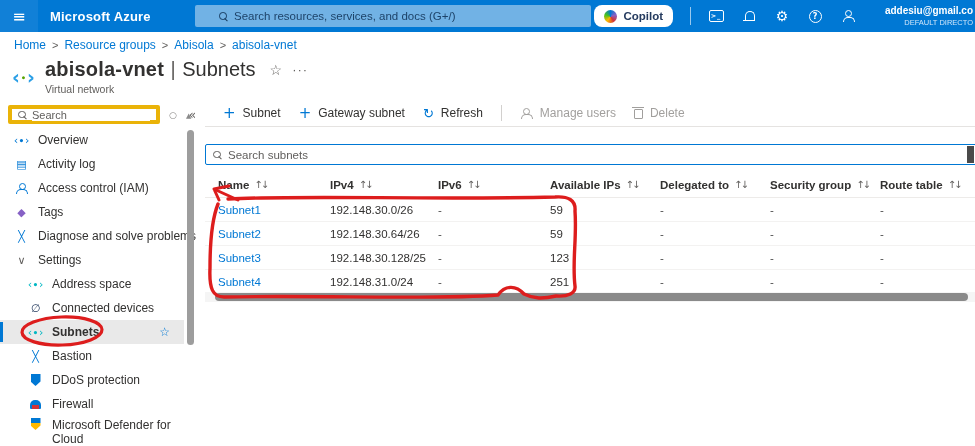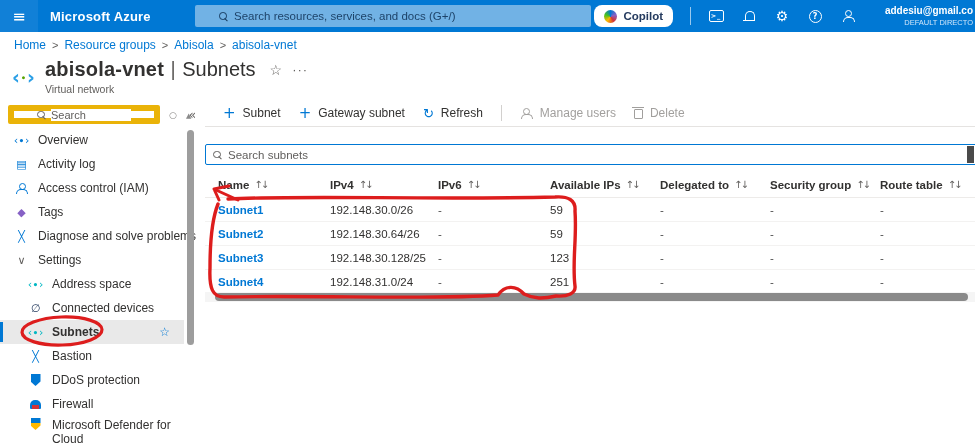--- a/index.html
+++ b/index.html
@@ -57,22 +57,22 @@
   .title-main { font-size:20px; font-weight:bold; color:#323130; letter-spacing:.2px; }
   .title-sep { font-size:20px; color:#605e5c; font-weight:normal; margin:0 2px; }
   .title-sec { font-size:20px; color:#323130; font-weight:normal; }
   .title-star { color:#605e5c; font-size:14px; cursor:pointer; margin-left:4px; }
   .title-ellipsis { color:#605e5c; font-size:13px; letter-spacing:1px; cursor:pointer; }
   .subtitle { font-size:10.5px; color:#605e5c; margin-top:2px; }
 
   
   .sidebar { position:absolute; left:0; top:100px; width:200px; height:346px; background:#fff; }
   .sb-searchrow { position:absolute; left:8px; top:5px; display:flex; align-items:center; }
-  .sb-search { width:152px; height:19px; border:6px solid #eab308; border-radius:2px; display:flex; align-items:center;
-    gap:6px; padding:0 23px; }
+  .sb-search { width:152px; height:19px; border:4px solid #eab308; border-radius:2px; display:flex; align-items:center;
+    gap:6px; padding:0 6px; }
   .sb-search input { border:none; outline:none; font-size:11px; color:#605e5c; width:100%;
     font-family:"Liberation Sans",sans-serif; }
   .sb-search input::placeholder { color:#605e5c; opacity:1; }
   .sb-sync { color:#8a8886; font-size:9px; margin-left:9px; cursor:pointer; }
   .sb-collapse { color:#605e5c; font-size:12px; margin-left:12px; cursor:pointer; }
   .sb-list { position:absolute; left:0; top:28px; width:184px; }
   .sb-item { position:relative; display:flex; align-items:center; height:24px; padding-left:14px; gap:9px;
     font-size:12px; color:#323130; cursor:pointer; }
   .sb-item.child { padding-left:28px; }
   .sb-item.selected { background:#e9e9e9; }
@@ -123,21 +123,21 @@
 
   .vscroll-thumb { position:absolute; right:1px; top:46px; width:7px; height:17px; background:#4a4a4a; }
 
   .table { position:absolute; left:0; top:72px; right:0; }
   .trow { display:grid; grid-template-columns:112px 108px 112px 110px 110px 110px 1fr;
     padding-left:13px; align-items:center; height:24px; font-size:11.5px; color:#323130; }
   .thead { height:26px; font-weight:bold; border-bottom:1px solid #edebe9; }
   .th { display:flex; align-items:center; gap:5px; cursor:pointer; }
   .sort { font-weight:normal; color:#605e5c; font-size:10px; letter-spacing:-2px; }
   .trow.body { border-bottom:1px solid #f3f2f1; cursor:pointer; }
-  .cell-link { color:#0078d4; cursor:pointer;font-weight:bold; }
+  .cell-link { color:#0078d4; cursor:pointer; }
   .cell-dim { color:#4a4a4a; }
 
   .hscroll-track { position:absolute; left:0; top:192px; right:0; height:10px; background:#f5f5f5; }
   .hscroll-thumb { position:absolute; left:10px; top:193px; width:753px; height:8px; background:#8a8a8a; border-radius:4px; }
 
   
   #annot { position:absolute; left:0; top:0; width:975px; height:446px; pointer-events:none; z-index:50; }
   .annot { stroke:var(--annot-color,#dd1d1d); fill:none; stroke-linecap:round; stroke-linejoin:round; }
 </style>
 </head>

